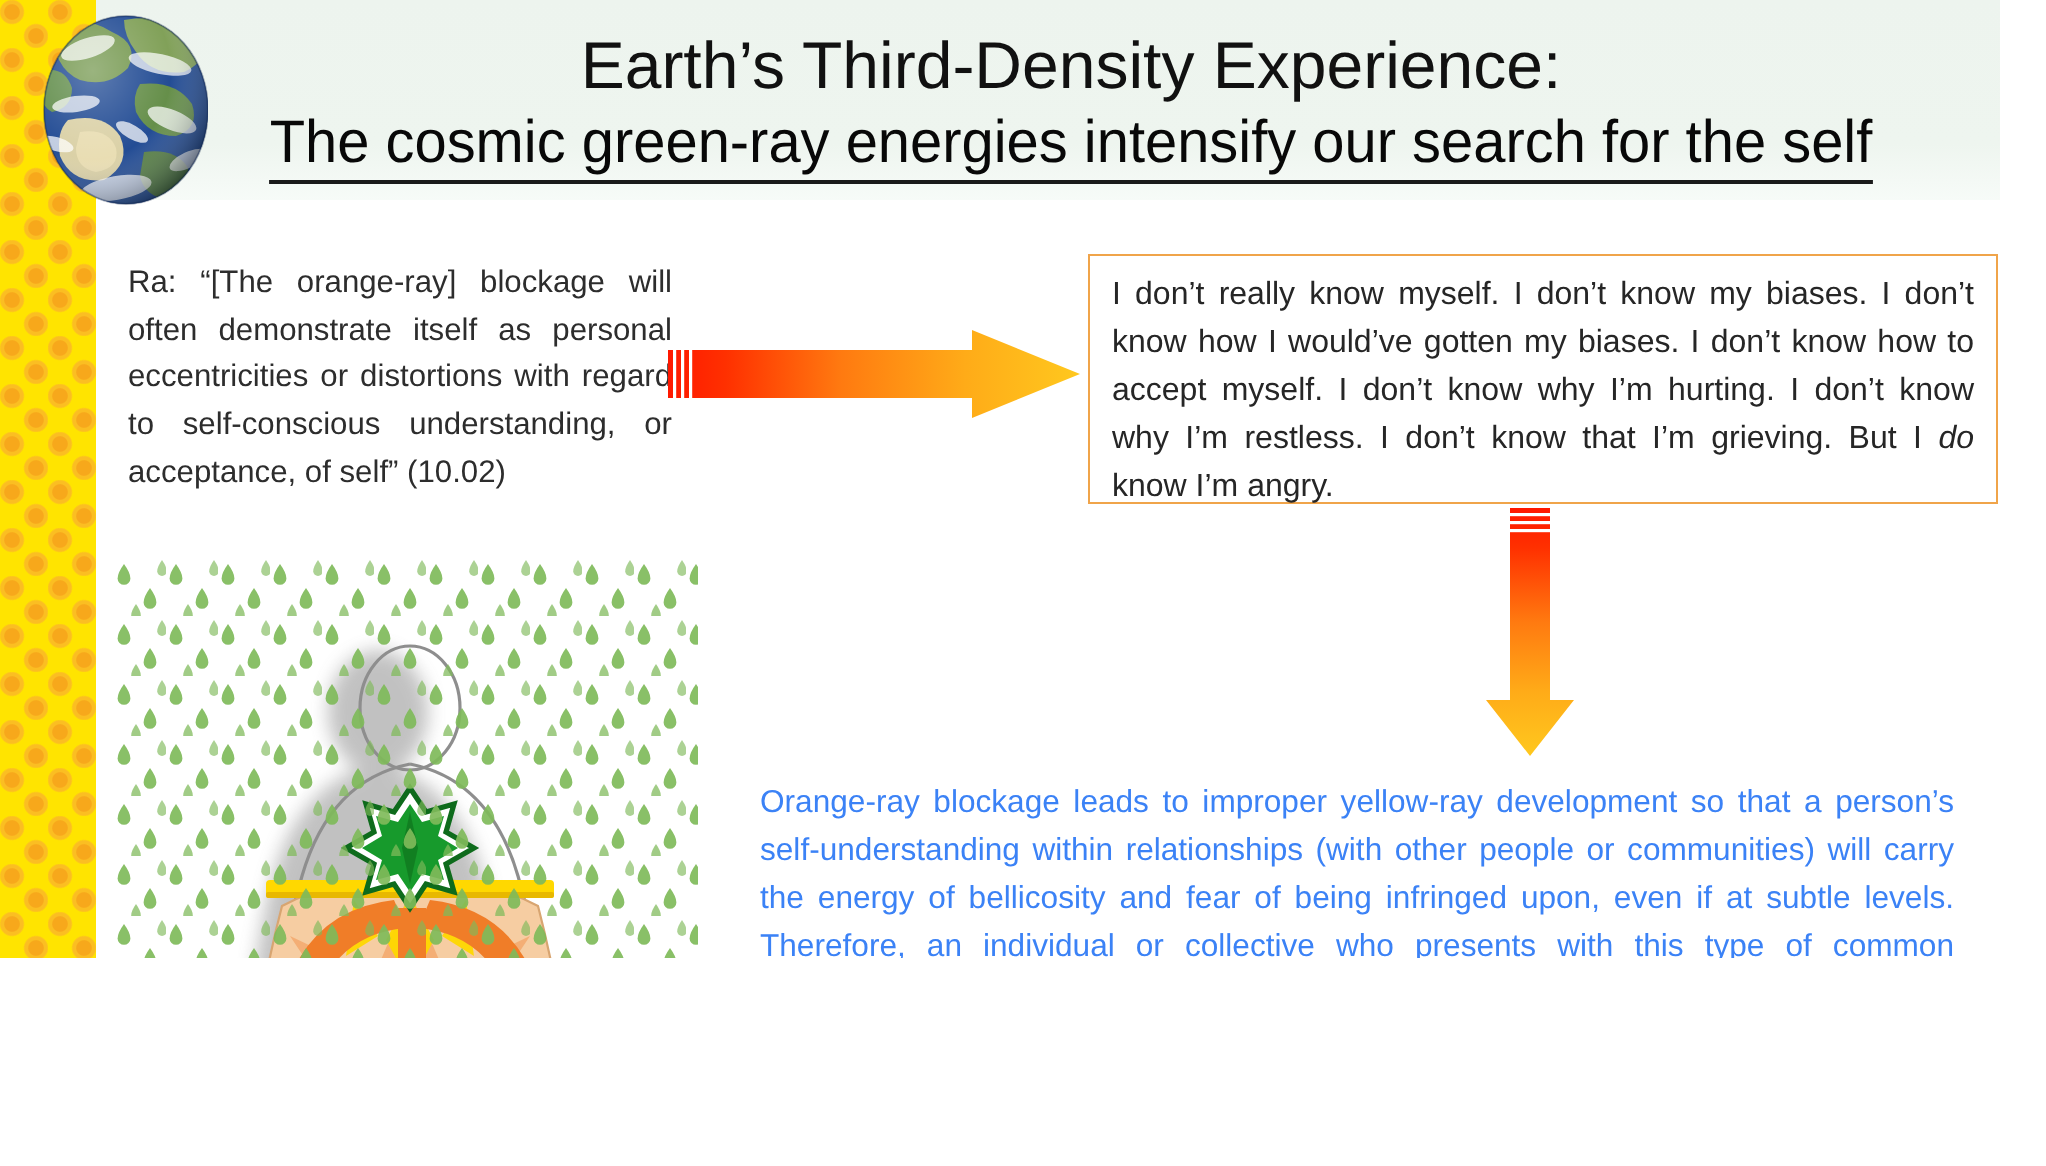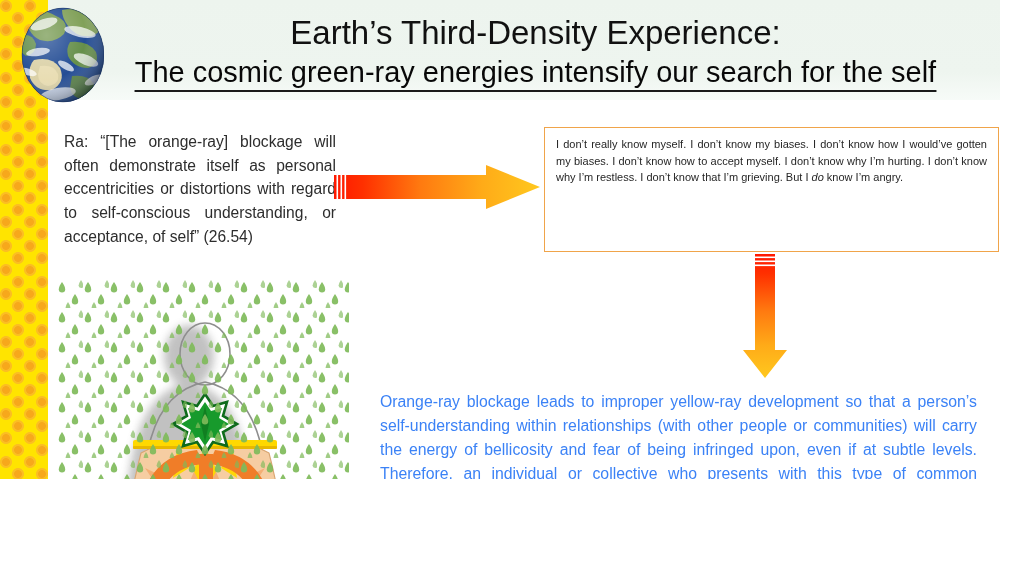--- a/index.html
+++ b/index.html
@@ -112,21 +112,21 @@
     top: 127px;
     width: 455px;
     height: 125px;
     border: 1.4px solid #f0a44a;
     background: #ffffff;
     box-sizing: border-box;
     padding: 8px 11px 6px 11px;
   }
   .orange-box p {
     margin: 0;
-    font-size: 11px;
+    font-size: 16px;
     line-height: 1.5;
     color: #262626;
     text-align: justify;
   }
   .orange-box em {
     font-style: italic;
   }
 
   
   .v-arrow {
@@ -203,21 +203,21 @@
       </g>
       <ellipse cx="45" cy="49" rx="41" ry="47" fill="none" stroke="#0d1f42" stroke-opacity="0.35" stroke-width="1"></ellipse>
     </svg>
   </div>
 
   <div class="title-wrap">
     <div class="title-line1">Earth’s Third-Density Experience:</div>
     <div class="title-line2"><span class="ul">The cosmic green-ray energies intensify our search for the self</span></div>
   </div>
 
-  <div class="quote-left">Ra: “[The orange-ray] blockage will often demonstrate itself as personal eccentricities or distortions with regard to self-conscious understanding, or acceptance, of self” (26.54)</div>
+  <div class="quote-left">Ra: “[The orange-ray] blockage will often demonstrate itself as personal eccentricities or distortions with regard to self-conscious understanding, or acceptance, of self” (10.02)</div>
 
   <div class="h-arrow">
     <svg viewBox="0 0 208 48" width="208" height="48" xmlns="http://www.w3.org/2000/svg">
       <defs>
         <linearGradient id="hgrad" x1="0" y1="0" x2="1" y2="0">
           <stop offset="0%" stop-color="#ff1800"></stop>
           <stop offset="14%" stop-color="#ff3000"></stop>
           <stop offset="42%" stop-color="#ff7a10"></stop>
           <stop offset="72%" stop-color="#ffab18"></stop>
           <stop offset="100%" stop-color="#ffc81e"></stop>

